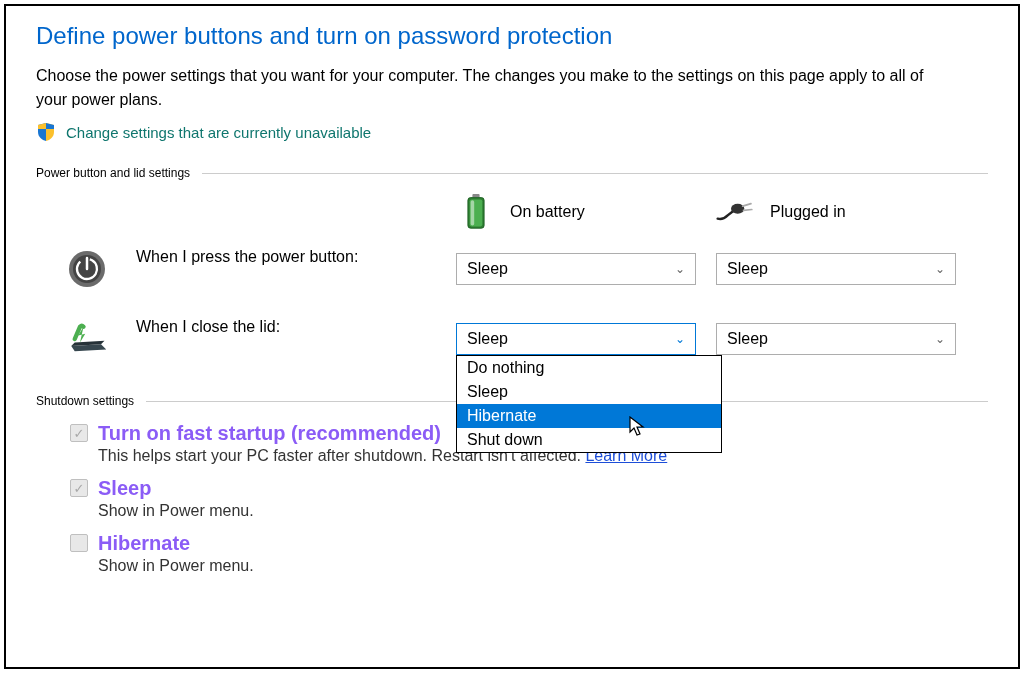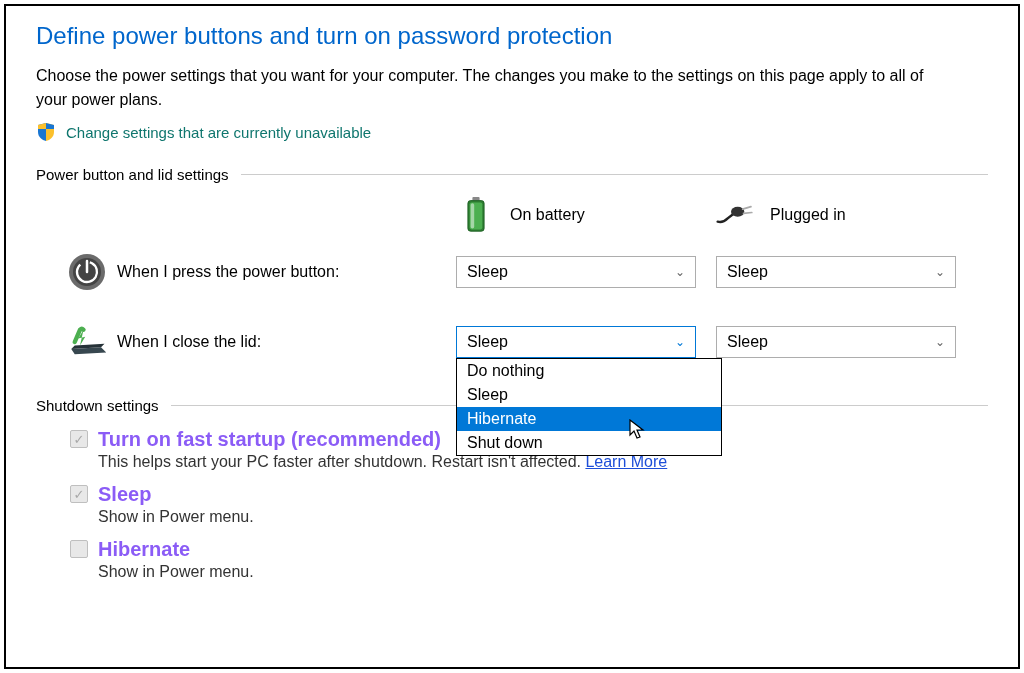--- a/index.html
+++ b/index.html
@@ -43,21 +43,21 @@
     .shield-icon svg { width: 20px; height: 20px; }
     .link { color: #0f766e; cursor: pointer; }
     
     .section-header {
       display: flex;
       align-items: center;
       gap: 12px;
       margin: 12px 0 14px 0;
     }
     .section-header .section-label {
-      font-size: 15px;
+      font-size: 12px;
       white-space: nowrap;
       text-align: right;
     }
     .section-header .divider {
       flex: 1;
       height: 1px;
       background: #ccc;
     }
 
     .cols-header {
@@ -78,22 +78,22 @@
     }
 
     .setting-row {
       display: grid;
       grid-template-columns: 420px 260px 260px;
       align-items: center;
       margin-bottom: 28px;
     }
     .setting-label-cell {
       display: flex;
-      align-items: center;
-      gap: 9px;
+      align-items: flex-start;
+      gap: 28px;
       padding-left: 30px;
     }
     .setting-label-cell .row-icon {
       width: 42px; height: 42px;
       display: flex; align-items: center; justify-content: center;
     }
     .setting-label { font-size: 16px; }
 
     .dropdown {
       position: relative;

